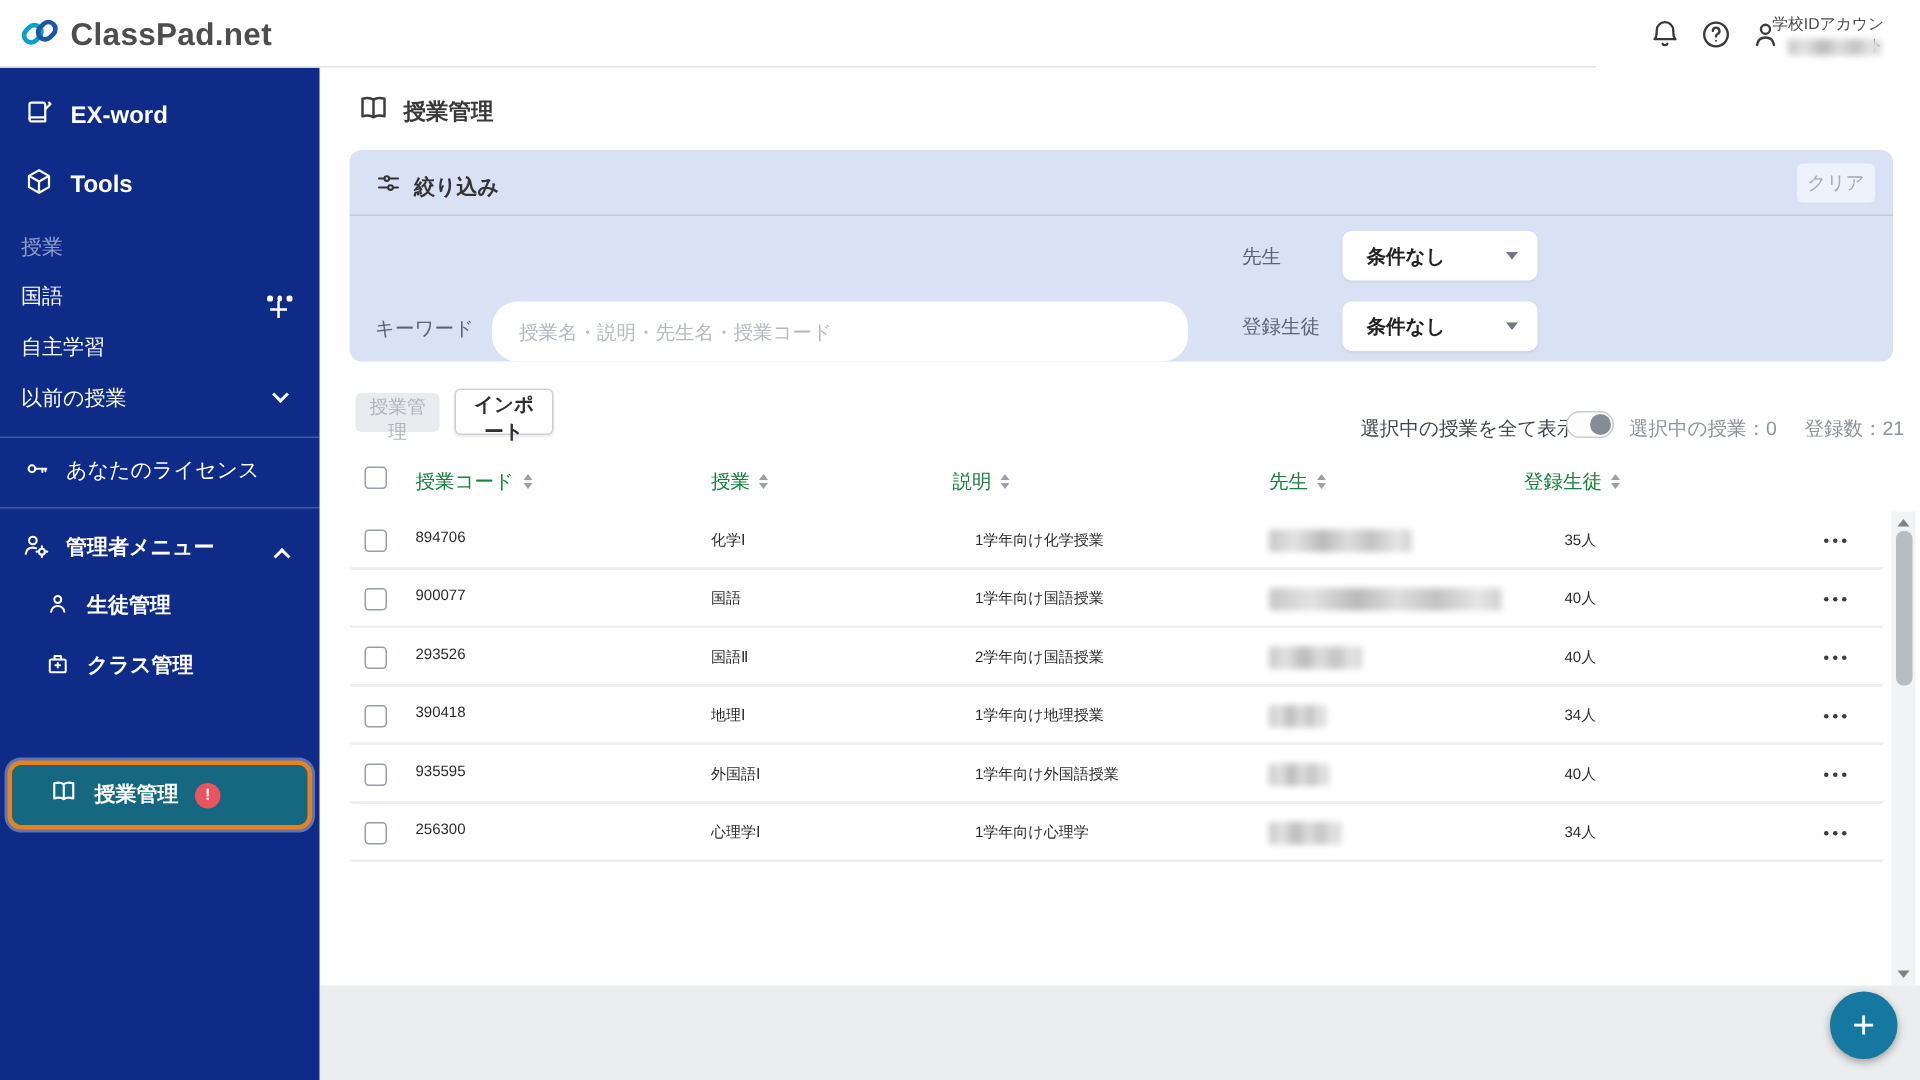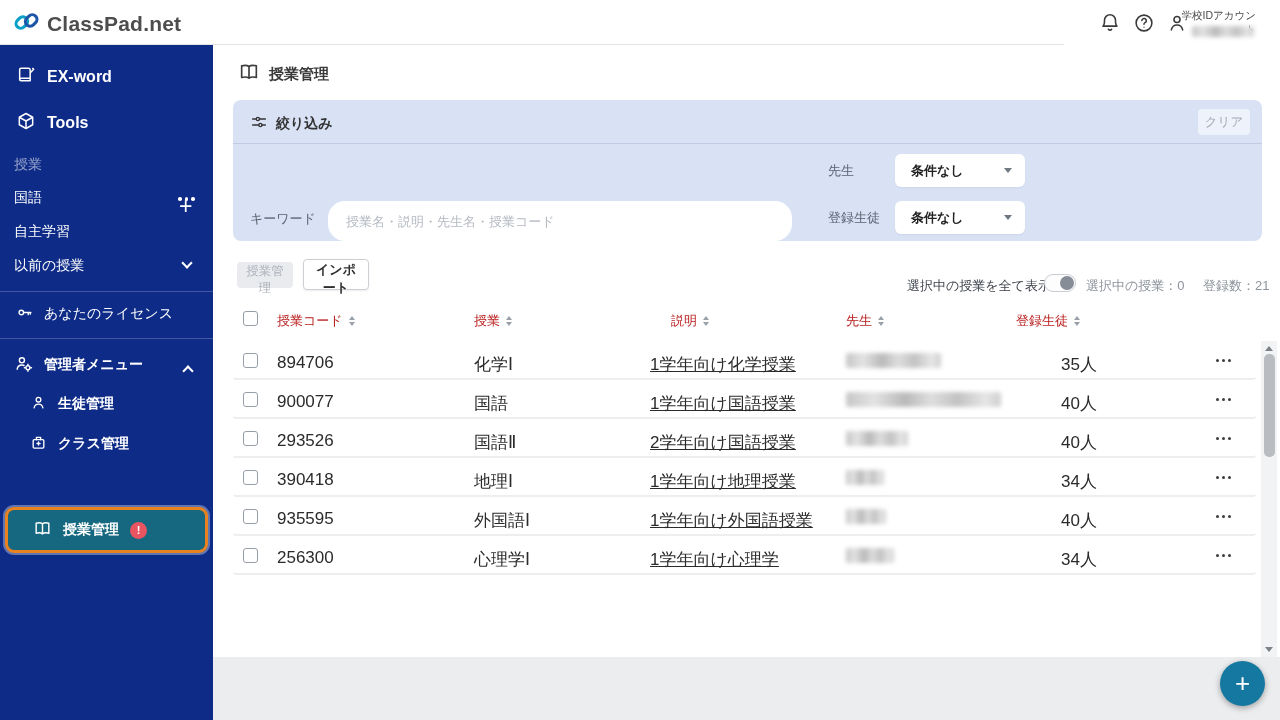--- a/index.html
+++ b/index.html
@@ -59,32 +59,32 @@
   .bulk-btn{position:absolute;left:237px;top:262px;width:56px;height:26px;background:#e9ebee;border:none;border-radius:4px;color:#aeb4bc;font-size:12.5px;}
   .import-btn{position:absolute;left:303px;top:259px;width:66px;height:31px;background:#fff;border:1px solid #ccd0d5;border-radius:4px;color:#2f2f2f;font-size:13px;font-weight:bold;cursor:pointer;box-shadow:0 1px 2px rgba(0,0,0,.08);}
   .toggle-label{position:absolute;left:907px;top:277px;font-size:13px;color:#3f444c;}
   .toggle{position:absolute;left:1044px;top:274px;width:32px;height:18px;border-radius:9px;background:#fdfdfd;border:1px solid #c9cdd3;cursor:pointer;}
   .knob{position:absolute;right:1px;top:1px;width:14px;height:14px;border-radius:50%;background:#868d97;}
   .count-txt{position:absolute;top:277px;font-size:13px;color:#8d939c;}
 
   
   .thead{position:absolute;left:233px;top:305px;width:1023px;height:34px;}
   .cb{appearance:none;-webkit-appearance:none;width:15px;height:15px;border:1.6px solid #979ea8;border-radius:3px;background:#fff;margin:0;cursor:pointer;}
-  .th{position:absolute;top:7px;display:flex;align-items:center;gap:6px;font-size:13px;color:#b91c1c;cursor:pointer;}
+  .th{position:absolute;top:7px;display:flex;align-items:center;gap:6px;font-size:13px;color:#15803d;cursor:pointer;}
   .sort{display:inline-flex;flex-direction:column;align-items:center;}
   .sort i{display:block;width:0;height:0;border-left:3.5px solid transparent;border-right:3.5px solid transparent;}
   .sort .su{border-bottom:4.5px solid #99a0a9;}
   .sort .sd{border-top:4.5px solid #99a0a9;margin-top:2.5px;}
   .th-cb{position:absolute;left:10px;top:6px;}
 
   .tbody{position:absolute;left:233px;top:341px;width:1023px;height:316px;overflow:hidden;}
   .trow{position:relative;height:39px;background:#fff;border-bottom:2px solid #edeef0;border-radius:3px;}
   .trow .cb{position:absolute;left:10px;top:12px;}
-  .cell{position:absolute;top:12px;font-size:17px;color:#2b2b2b;white-space:nowrap;}
-  .c-code{left:44px;}  .c-name{left:241px;}  .c-desc{left:417px;text-decoration:underline;}  .c-stud{left:828px;}
+  .cell{position:absolute;top:12px;font-size:10px;color:#2b2b2b;white-space:nowrap;}
+  .c-code{left:44px;}  .c-name{left:241px;}  .c-desc{left:417px;}  .c-stud{left:810px;}
   .c-teach{position:absolute;left:613px;top:12px;height:15px;}
   .c-menu{position:absolute;left:983px;top:18px;}
 
   
   .sbar{position:absolute;left:1261px;top:341px;width:16px;height:316px;background:#f2f3f4;}
   .sb-arrow{position:absolute;left:4px;width:0;height:0;border-left:4px solid transparent;border-right:4px solid transparent;cursor:pointer;}
   .sb-up{top:5px;border-bottom:5px solid #7c8288;}
   .sb-dn{bottom:5px;border-top:5px solid #7c8288;}
   .sb-thumb{position:absolute;left:2.5px;top:13px;width:11px;height:103px;background:#b9bcc0;border-radius:5px;cursor:grab;}
 
@@ -291,21 +291,21 @@
           <i class="sd"></i>
         </span>
     </span>
     <span class="th" style="left:241px;">
       <span>授業</span>
       <span class="sort">
           <i class="su"></i>
           <i class="sd"></i>
         </span>
     </span>
-    <span class="th" style="left:438px;text-align:center;">
+    <span class="th" style="left:402px;text-align:center;">
       <span>説明</span>
       <span class="sort">
           <i class="su"></i>
           <i class="sd"></i>
         </span>
     </span>
     <span class="th" style="left:613px;">
       <span>先生</span>
       <span class="sort">
           <i class="su"></i>

